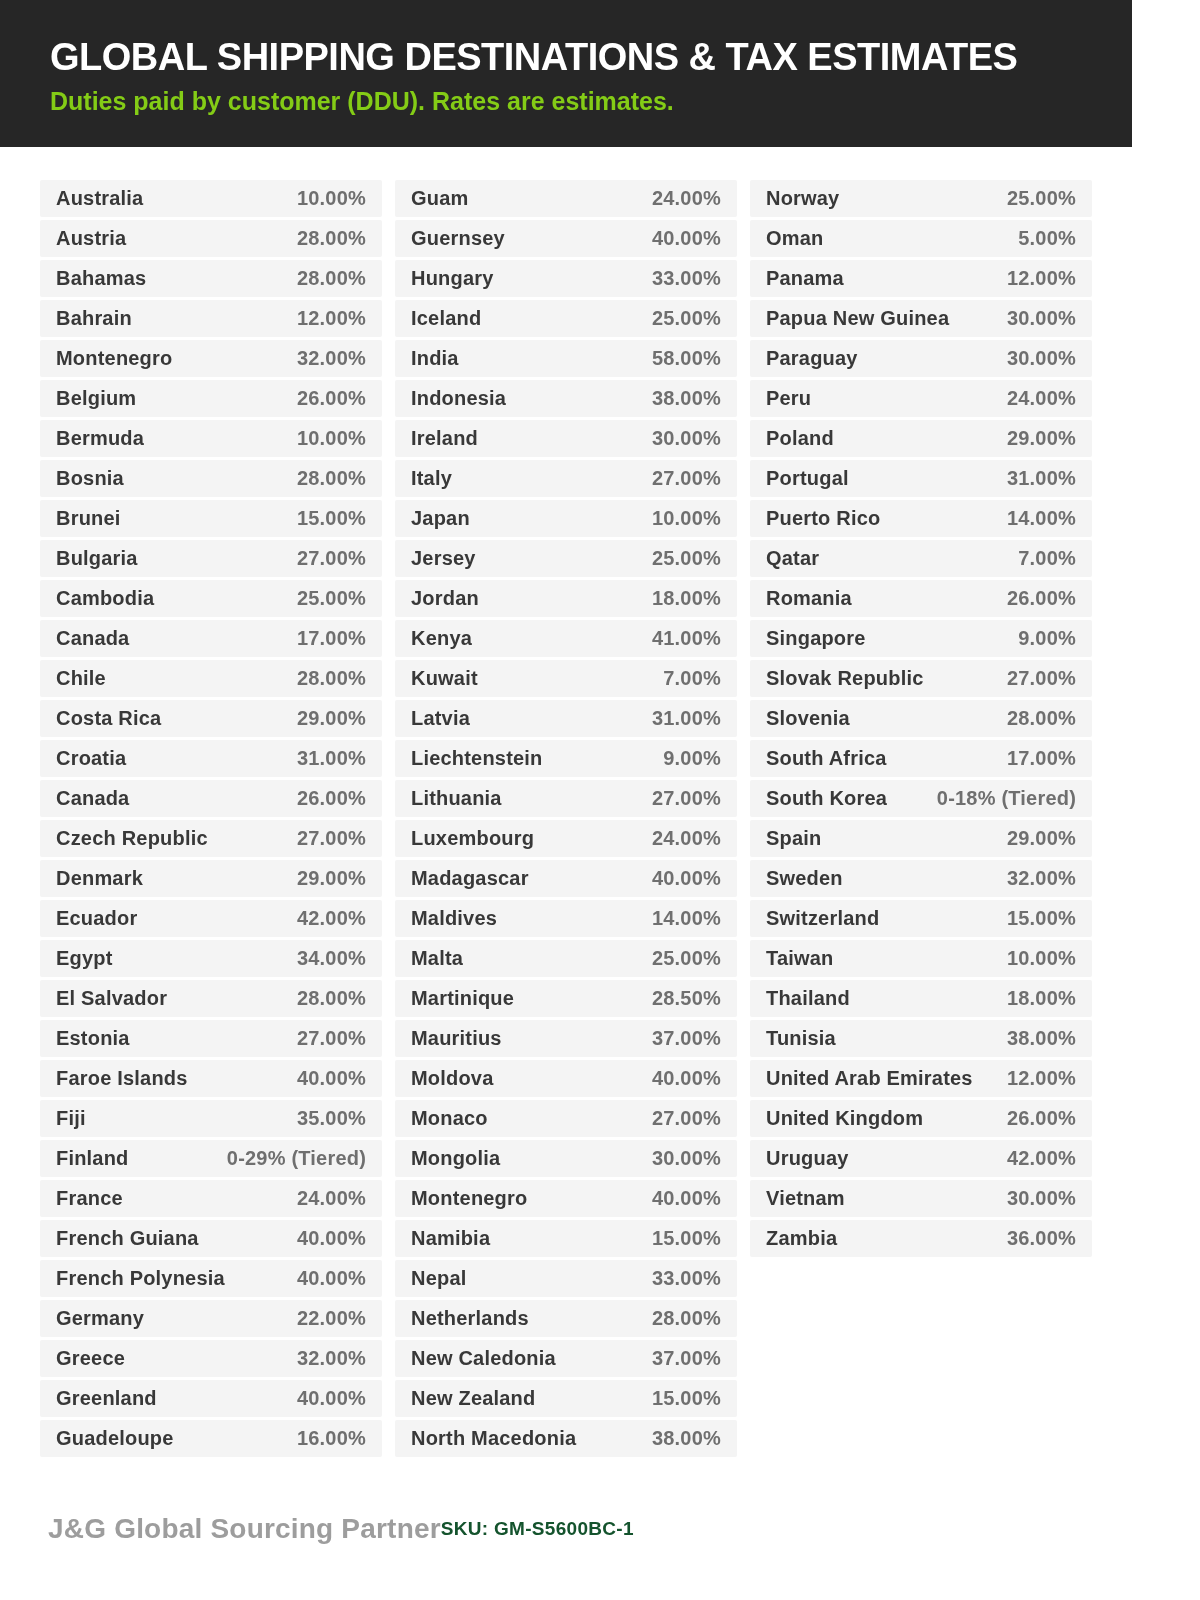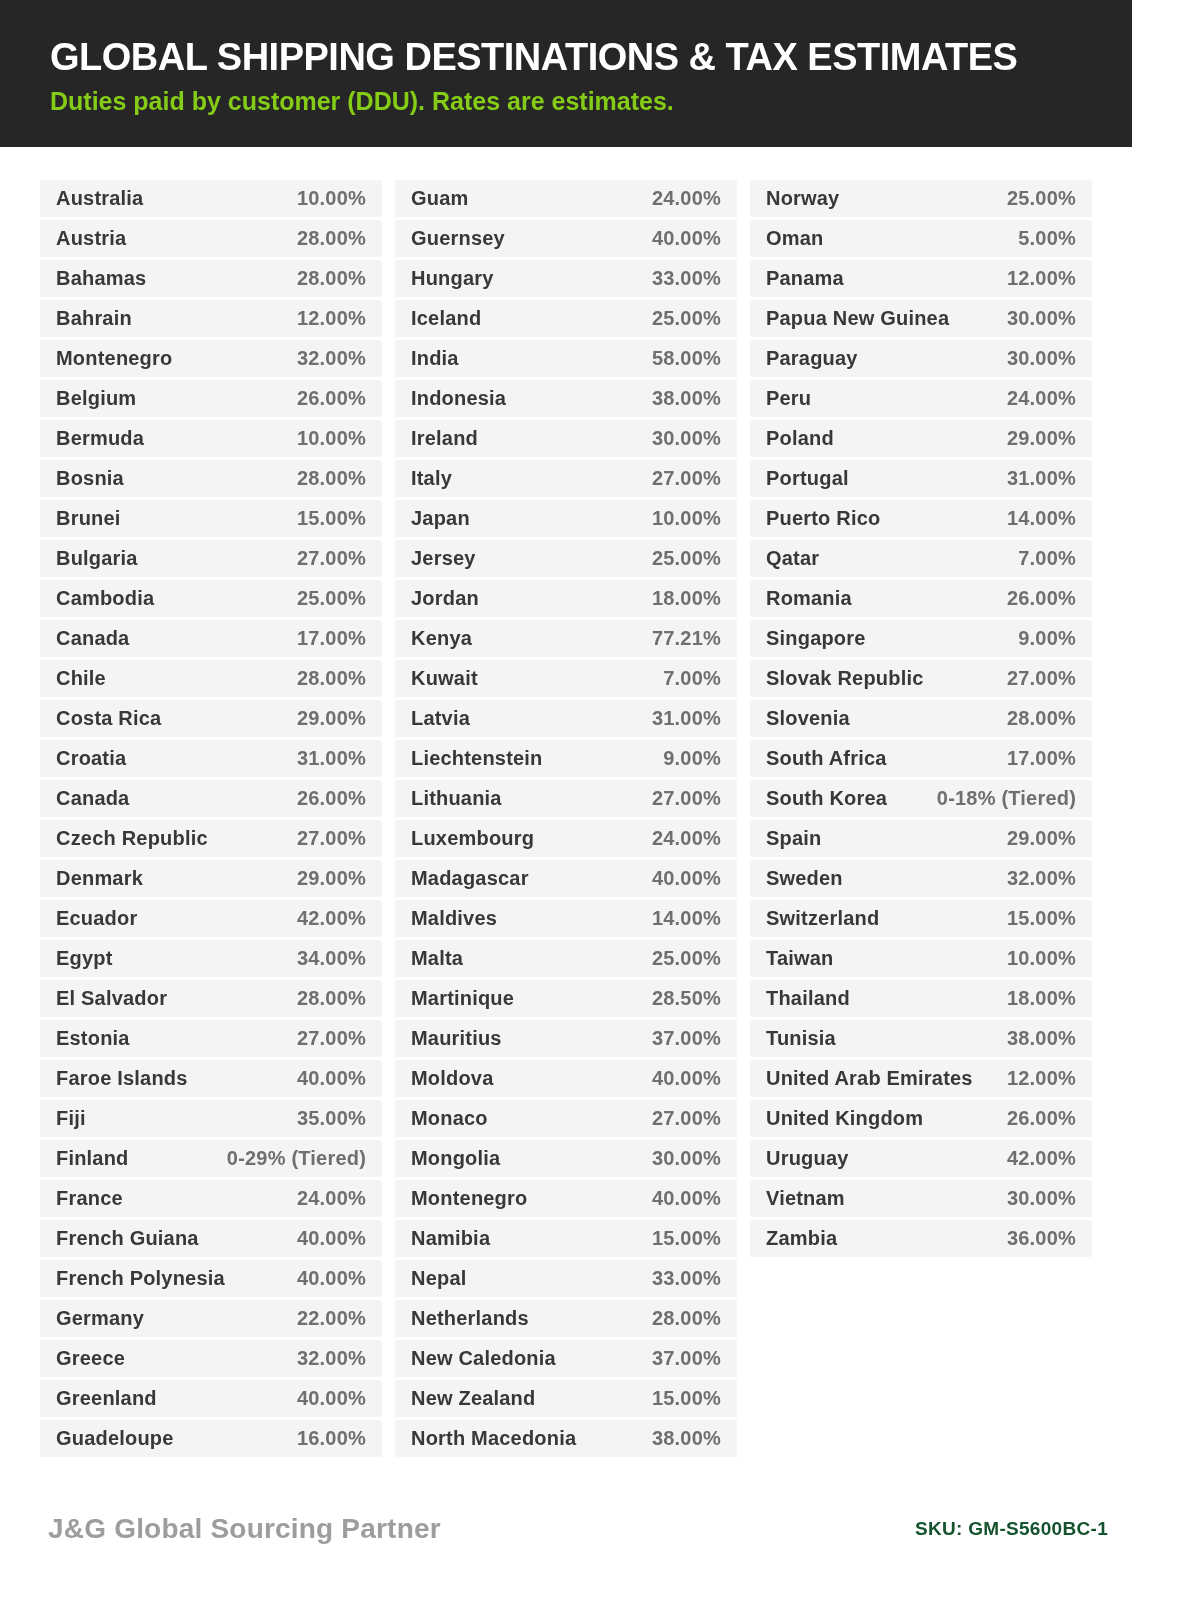--- a/index.html
+++ b/index.html
@@ -72,21 +72,21 @@
   .rate {
     font-size: 20px;
     font-weight: 700;
     color: #6f6f6f;
     letter-spacing: 0.2px;
   }
   .footer {
     flex: 1;
     display: flex;
     align-items: center;
-    justify-content: space-between;
+    justify-content: flex-start;
     padding: 0 24px 0 48px;
   }
   .brand {
     font-size: 28px;
     font-weight: 700;
     color: #9d9d9d;
     letter-spacing: 0.2px;
   }
   .sku {
     font-size: 19px;
@@ -276,21 +276,21 @@
         <div class="row">
           <span class="country">Jersey</span>
           <span class="rate">25.00%</span>
         </div>
         <div class="row">
           <span class="country">Jordan</span>
           <span class="rate">18.00%</span>
         </div>
         <div class="row">
           <span class="country">Kenya</span>
-          <span class="rate">77.21%</span>
+          <span class="rate">41.00%</span>
         </div>
         <div class="row">
           <span class="country">Kuwait</span>
           <span class="rate">7.00%</span>
         </div>
         <div class="row">
           <span class="country">Latvia</span>
           <span class="rate">31.00%</span>
         </div>
         <div class="row">

